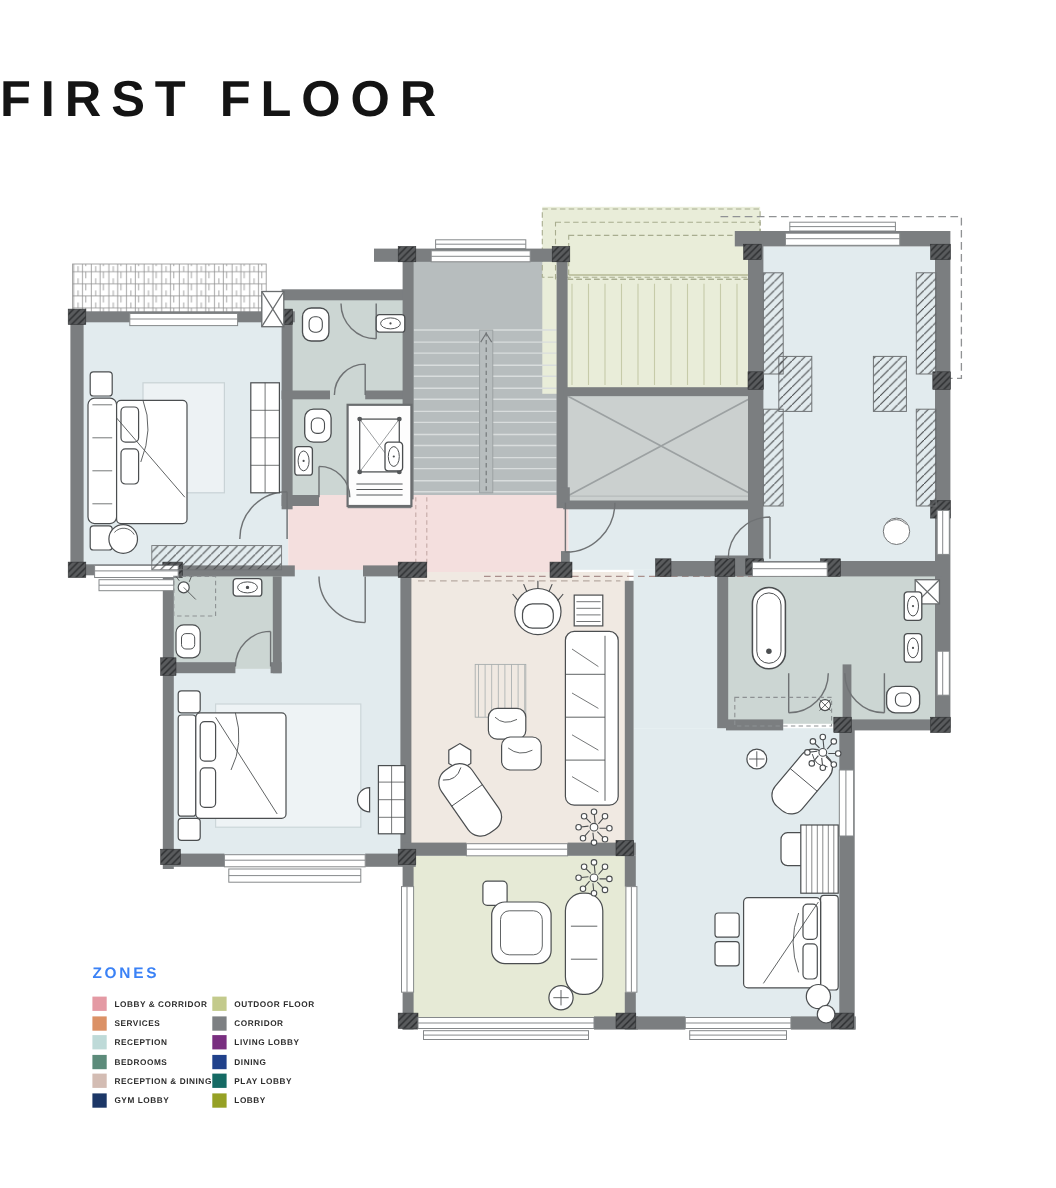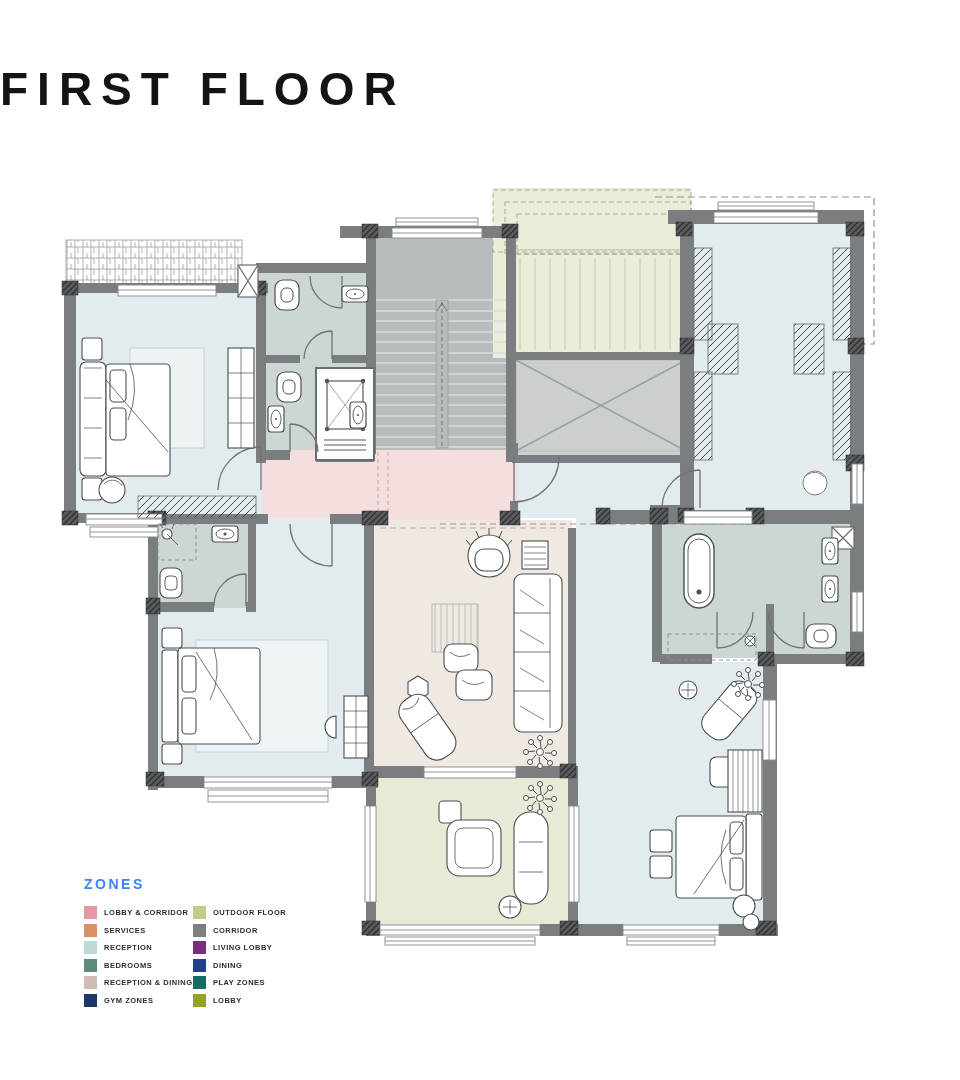--- a/index.html
+++ b/index.html
@@ -395,21 +395,21 @@
           <div class="legend-row">
             <span class="swatch" style="background: rgb(92, 139, 122);"></span>
             <span class="legend-label">BEDROOMS</span>
           </div>
           <div class="legend-row">
             <span class="swatch" style="background: rgb(211, 188, 179);"></span>
             <span class="legend-label">RECEPTION &amp; DINING</span>
           </div>
           <div class="legend-row">
             <span class="swatch" style="background: rgb(28, 55, 103);"></span>
-            <span class="legend-label">GYM ZONES</span>
+            <span class="legend-label">GYM LOBBY</span>
           </div>
         </div>
         <div class="legend-col c2">
           <div class="legend-row">
             <span class="swatch" style="background: rgb(195, 202, 140);"></span>
             <span class="legend-label">OUTDOOR FLOOR</span>
           </div>
           <div class="legend-row">
             <span class="swatch" style="background: rgb(125, 128, 131);"></span>
             <span class="legend-label">CORRIDOR</span>
@@ -417,21 +417,21 @@
           <div class="legend-row">
             <span class="swatch" style="background: rgb(121, 46, 128);"></span>
             <span class="legend-label">LIVING LOBBY</span>
           </div>
           <div class="legend-row">
             <span class="swatch" style="background: rgb(32, 65, 139);"></span>
             <span class="legend-label">DINING</span>
           </div>
           <div class="legend-row">
             <span class="swatch" style="background: rgb(21, 106, 100);"></span>
-            <span class="legend-label">PLAY ZONES</span>
+            <span class="legend-label">PLAY LOBBY</span>
           </div>
           <div class="legend-row">
             <span class="swatch" style="background: rgb(150, 161, 37);"></span>
             <span class="legend-label">LOBBY</span>
           </div>
         </div>
       </div>
   </div>
 </div>
 

